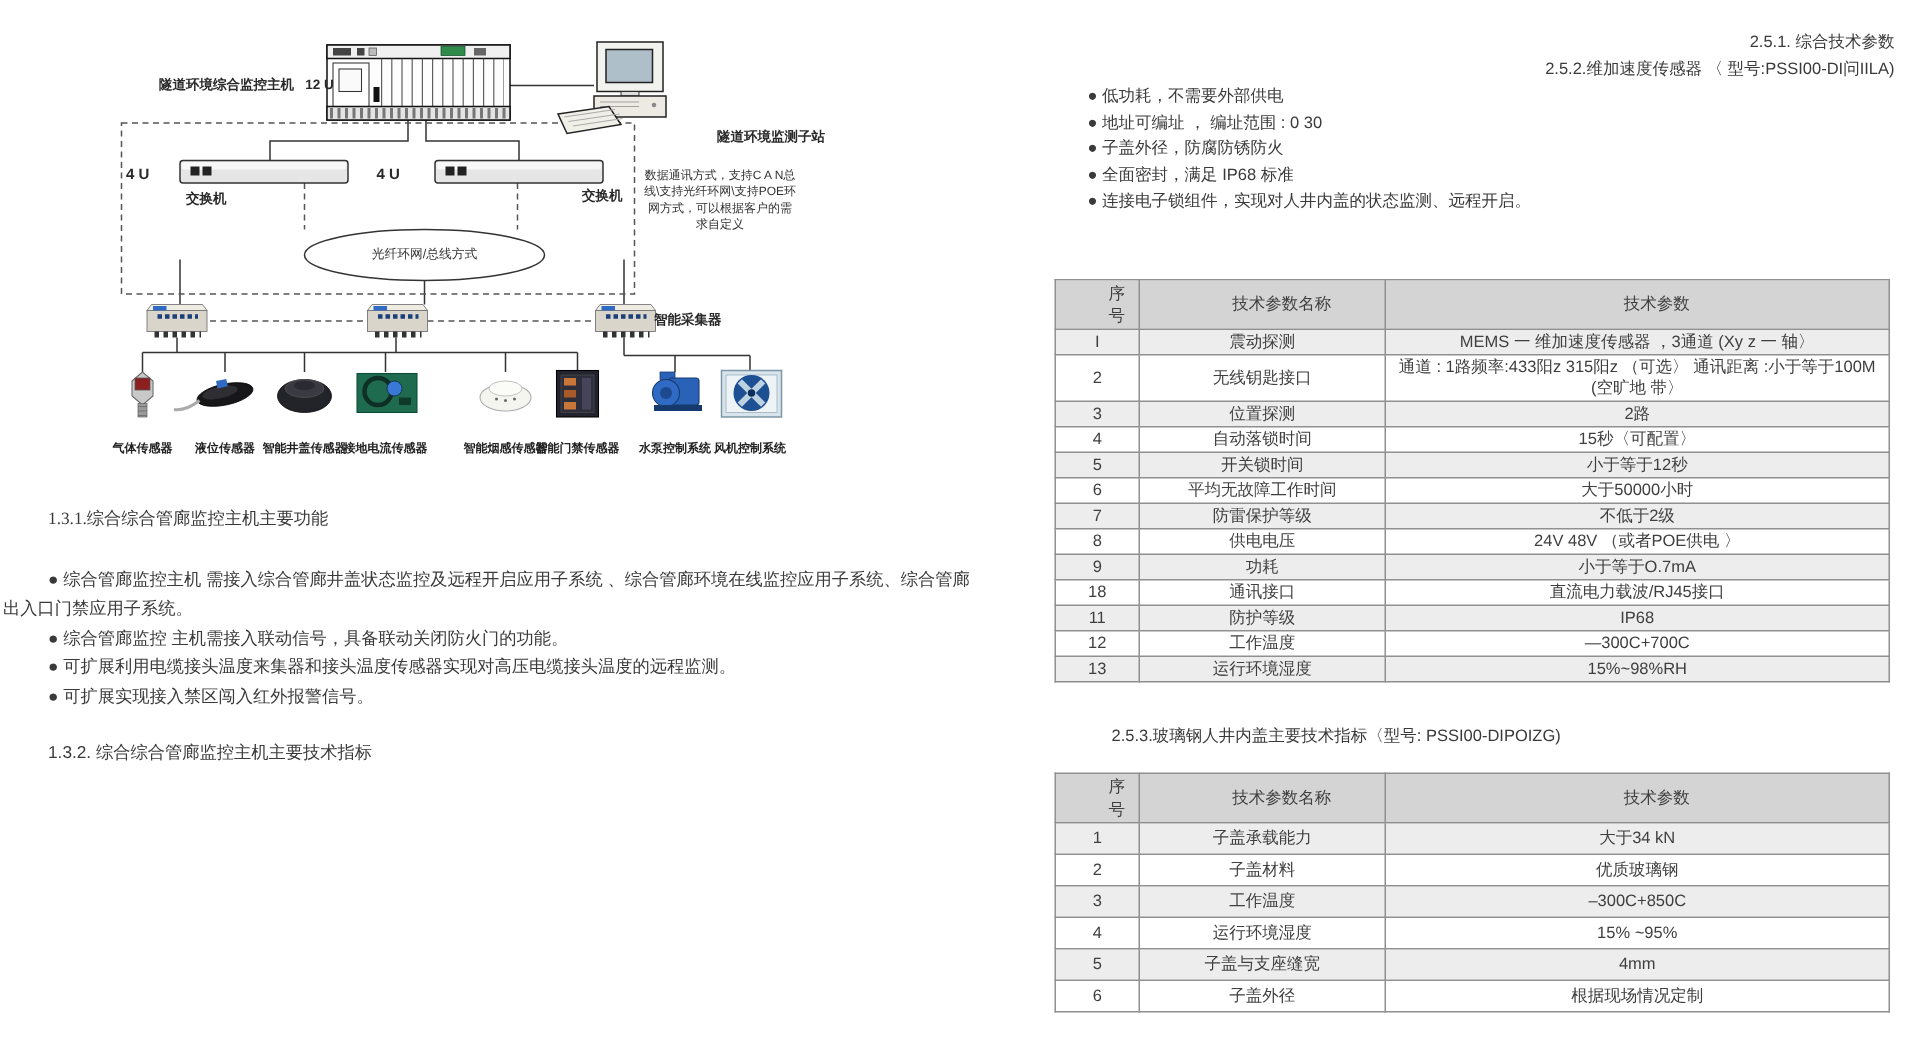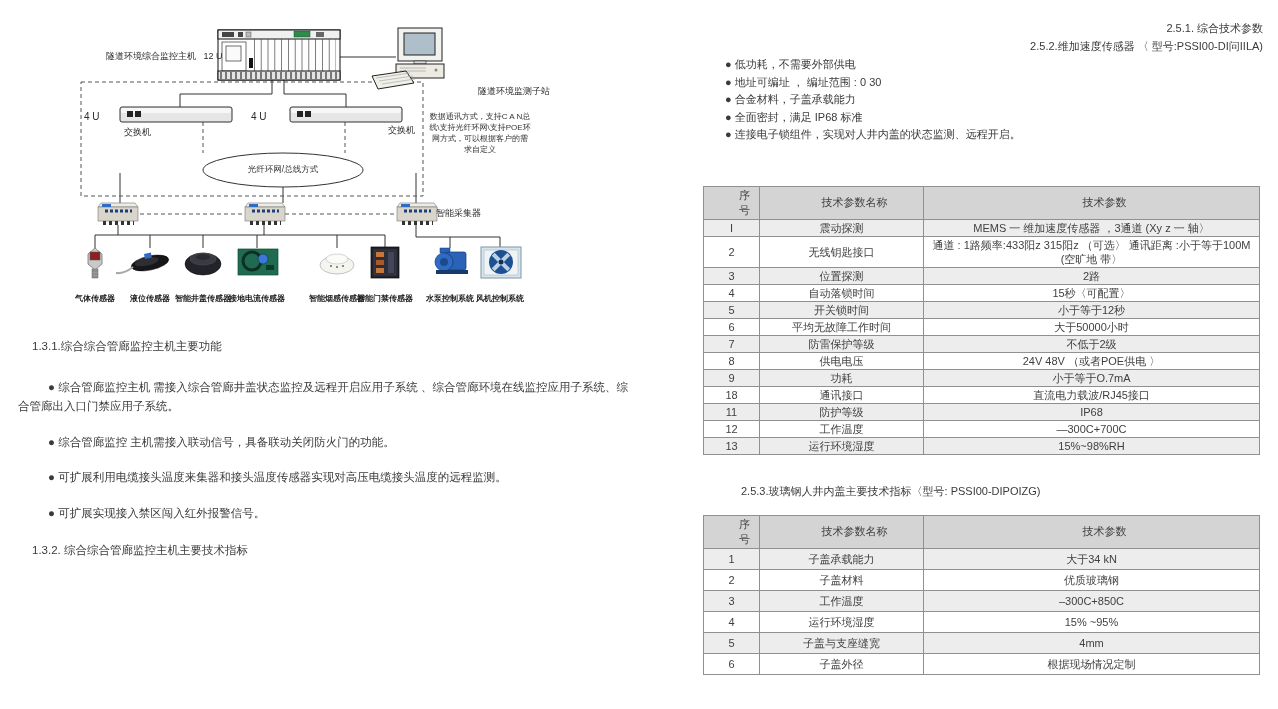--- a/index.html
+++ b/index.html
@@ -1,33 +1,33 @@
 <!DOCTYPE html>
 <html><head>
 <meta charset="utf-8">
 <style>
   html,body{margin:0;padding:0;background:#fff;}
   .page{position:relative;width:1278px;height:709px;background:#ffffff;overflow:hidden;
         font-family:"Liberation Sans","DejaVu Sans",sans-serif;color:#3c3c3c;}
   
   .diagram{position:absolute;left:0;top:0;width:660px;height:330px;}
   .diagram svg{position:absolute;left:0;top:0;}
-  .dlabel{position:absolute;font-size:9px;font-weight:400;color:#2a2a2a;white-space:nowrap;}
+  .dlabel{position:absolute;font-size:9px;font-weight:700;color:#2a2a2a;white-space:nowrap;}
   .dlabel.small{font-size:10px;}
   .ring-label{position:absolute;left:203px;top:164px;width:160px;text-align:center;
               font-size:8.5px;font-weight:400;color:#333;}
   .note{position:absolute;left:429px;top:111px;width:102px;font-size:8px;font-weight:400;
         line-height:11px;text-align:center;color:#333;white-space:normal;}
   .slabel{position:absolute;top:293px;width:72px;text-align:center;font-size:8px;
           font-weight:600;color:#222;}
   
   .left-text{position:absolute;left:2px;top:337px;width:646px;font-size:11.5px;
              line-height:19.5px;color:#3a3a3a;}
-  .left-text p{margin:16px;text-indent:30px;}
-  .left-text .h{margin:0 0 21px 0;text-indent:30px;}
+  .left-text p{margin:0;text-indent:30px;}
+  .left-text .h{margin:0 0 21px 0;text-indent:30px;font-family:Liberation Serif, serif;}
   .left-text .h2{margin:18px 0 0 0;text-indent:30px;}
   
   .right-col{position:absolute;left:703px;top:20px;width:560px;font-size:11px;color:#3a3a3a;}
   .right-col .h{margin:0 0 2px 22px;line-height:16px;text-align:right;}
   .right-col .blt{margin:0 0 0 22px;line-height:17.5px;}
   .right-col .blt:first-of-type{margin-top:4px;}
   .h253{margin:28px 0 0 38px;line-height:16px;}
   
   table.spec{border-collapse:collapse;width:557px;font-size:11px;color:#3f3f3f;
              table-layout:fixed;}
@@ -208,21 +208,21 @@
     <p>● 可扩展利用电缆接头温度来集器和接头温度传感器实现对高压电缆接头温度的远程监测。</p>
     <p>● 可扩展实现接入禁区闯入红外报警信号。</p>
     <p class="h2">1.3.2. 综合综合管廊监控主机主要技术指标</p>
   </div>
 
   <div class="right-col">
     <p class="h">2.5.1. 综合技术参数</p>
     <p class="h">2.5.2.维加速度传感器 〈 型号:PSSI00-DI问IILA)</p>
     <p class="blt">● 低功耗，不需要外部供电</p>
     <p class="blt">● 地址可编址 ， 编址范围 : 0 30</p>
-    <p class="blt">● 合金材料，子盖承载能力</p>
+    <p class="blt">● 子盖外径，防腐防锈防火</p>
     <p class="blt">●  全面密封，满足 IP68 标准</p>
     <p class="blt">● 连接电子锁组件，实现对人井内盖的状态监测、远程开启。</p>
 
     <table class="spec" id="table1">
       <colgroup>
           <col class="c1">
           <col class="c2">
           <col class="c3">
         </colgroup>
       <thead>

